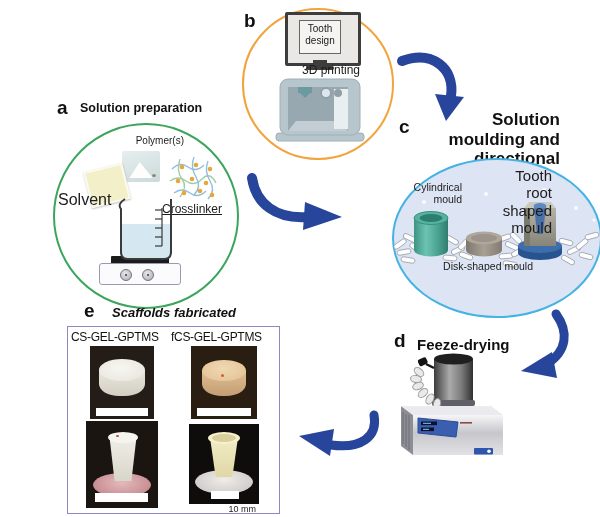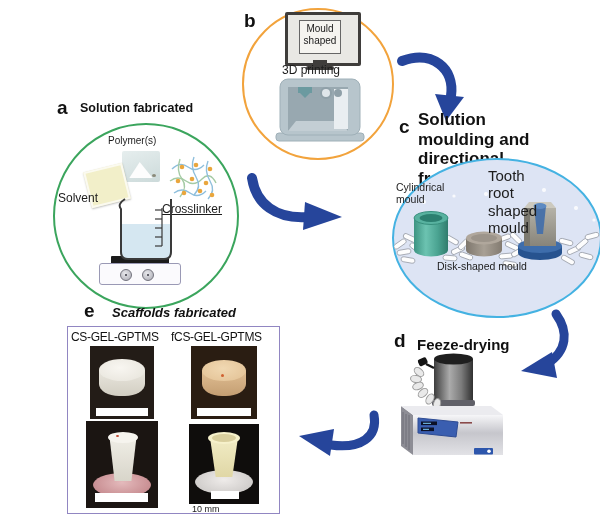--- a/index.html
+++ b/index.html
@@ -2,21 +2,21 @@
 <html><head>
 <meta charset="utf-8">
 <style>
   html,body{margin:0;padding:0;background:#fff;}
   #canvas{position:relative;width:600px;height:517px;background:#ffffff;overflow:hidden;
           font-family:"Liberation Sans",sans-serif;color:#1a1a1a;}
   .abs{position:absolute;}
   .letter{font-size:19px;font-weight:bold;color:#111;}
   .sec-title{font-weight:bold;color:#111;}
   .lbl{color:#1c1c1c;}
-  .center{text-align:left;}
+  .center{text-align:right;}
   
   #circle-a{left:53px;top:123px;width:182px;height:182px;border:2px solid #3ba55d;border-radius:50%;}
   #powder-img{left:122px;top:151px;width:38px;height:31px;border-radius:2px;
               background:linear-gradient(160deg,#e6eeee,#ccdada);}
   #powder-pile{position:absolute;left:6px;bottom:4px;width:26px;height:16px;background:#fdfdfd;
                clip-path:polygon(45% 0,95% 100%,5% 100%);filter:drop-shadow(0 0 1px #bbb);}
   #powder-speck{position:absolute;right:4px;bottom:5px;width:4px;height:3px;background:#8a8a7a;border-radius:50%;}
   #solvent-square{left:87px;top:167px;width:36px;height:33px;background:#f2efc9;border:2px solid #fbfaf0;
                   transform:rotate(-14deg);box-shadow:0 1px 2px rgba(0,0,0,0.25);}
   #hotplate-plate{left:111px;top:256px;width:58px;height:8px;background:#1b1b1b;border-radius:1px;}
@@ -65,31 +65,31 @@
       <polygon points="552,352 557,378 521,371" fill="#26459b"></polygon>
     </g>
 
     <g>
       <path d="M374 415 C378 437 361 449 331 445" fill="none" stroke="#26459b" stroke-width="9" stroke-linecap="round"></path>
       <polygon points="334,429 330,456 299,436" fill="#26459b"></polygon>
     </g>
   </svg>
 
   <div class="abs letter" style="left:57px;top:97px;">a</div>
-  <div class="abs sec-title" style="left:80px;top:101px;font-size:12.5px;">Solution fabricated</div>
+  <div class="abs sec-title" style="left:80px;top:101px;font-size:12.5px;">Solution preparation</div>
   <div class="abs" id="circle-a"></div>
 
   <div class="abs lbl center" style="left:108px;top:135px;width:76px;font-size:10px;">Polymer(s)</div>
   <div class="abs" id="powder-img">
     <div id="powder-pile"></div>
     <div id="powder-speck"></div>
   </div>
 
   <div class="abs" id="solvent-square"></div>
-  <div class="abs lbl" style="left:58px;top:191px;font-size:12px;">Solvent</div>
+  <div class="abs lbl" style="left:58px;top:191px;font-size:16px;">Solvent</div>
 
   <svg class="abs" style="left:166px;top:155px;" width="52" height="50" viewBox="0 0 52 50">
     <g fill="none" stroke-width="1.4">
       <path d="M6 14 Q14 6 22 12 T38 10" stroke="#8fbfdc"></path>
       <path d="M4 26 Q12 20 20 26 T36 24 T50 28" stroke="#a5cba5"></path>
       <path d="M8 38 Q16 32 24 38 T40 36" stroke="#8fbfdc"></path>
       <path d="M14 4 Q10 16 16 24 T14 42" stroke="#a5cba5"></path>
       <path d="M28 2 Q24 12 30 22 T28 40" stroke="#8fbfdc"></path>
       <path d="M42 6 Q38 16 44 26 T42 44" stroke="#8fbfdc"></path>
     </g>
@@ -121,21 +121,21 @@
         <line x1="50" y1="23" x2="43" y2="23"></line>
       <line x1="50" y1="32" x2="43" y2="32"></line>
         <line x1="50" y1="41" x2="43" y2="41"></line>
       <line x1="50" y1="50" x2="43" y2="50"></line>
     </g>
   </svg>
 
   <div class="abs" id="circle-b"></div>
   <div class="abs letter" style="left:244px;top:10px;">b</div>
   <div class="abs" id="monitor-frame">
-    <div id="monitor-box">Mould shaped</div>
+    <div id="monitor-box">Tooth design</div>
   </div>
   <div class="abs" id="monitor-neck"></div>
   <div class="abs" id="monitor-base"></div>
   <div class="abs lbl center" style="left:282px;top:63px;width:78px;font-size:12px;">3D printing</div>
   <svg class="abs" style="left:274px;top:77px;" width="92" height="66" viewBox="0 0 92 66">
     <rect x="2" y="56" width="88" height="8" rx="3" fill="#b7c5cc" stroke="#9fb0b8"></rect>
     <rect x="6" y="2" width="80" height="56" rx="8" fill="#b7c5cc" stroke="#9fb0b8"></rect>
     <rect x="14" y="10" width="60" height="44" fill="#98a8b0"></rect>
     <polygon points="14,54 74,54 66,44 22,44" fill="#c3ced4"></polygon>
     <rect x="60" y="12" width="14" height="40" fill="#e9eef1"></rect>

